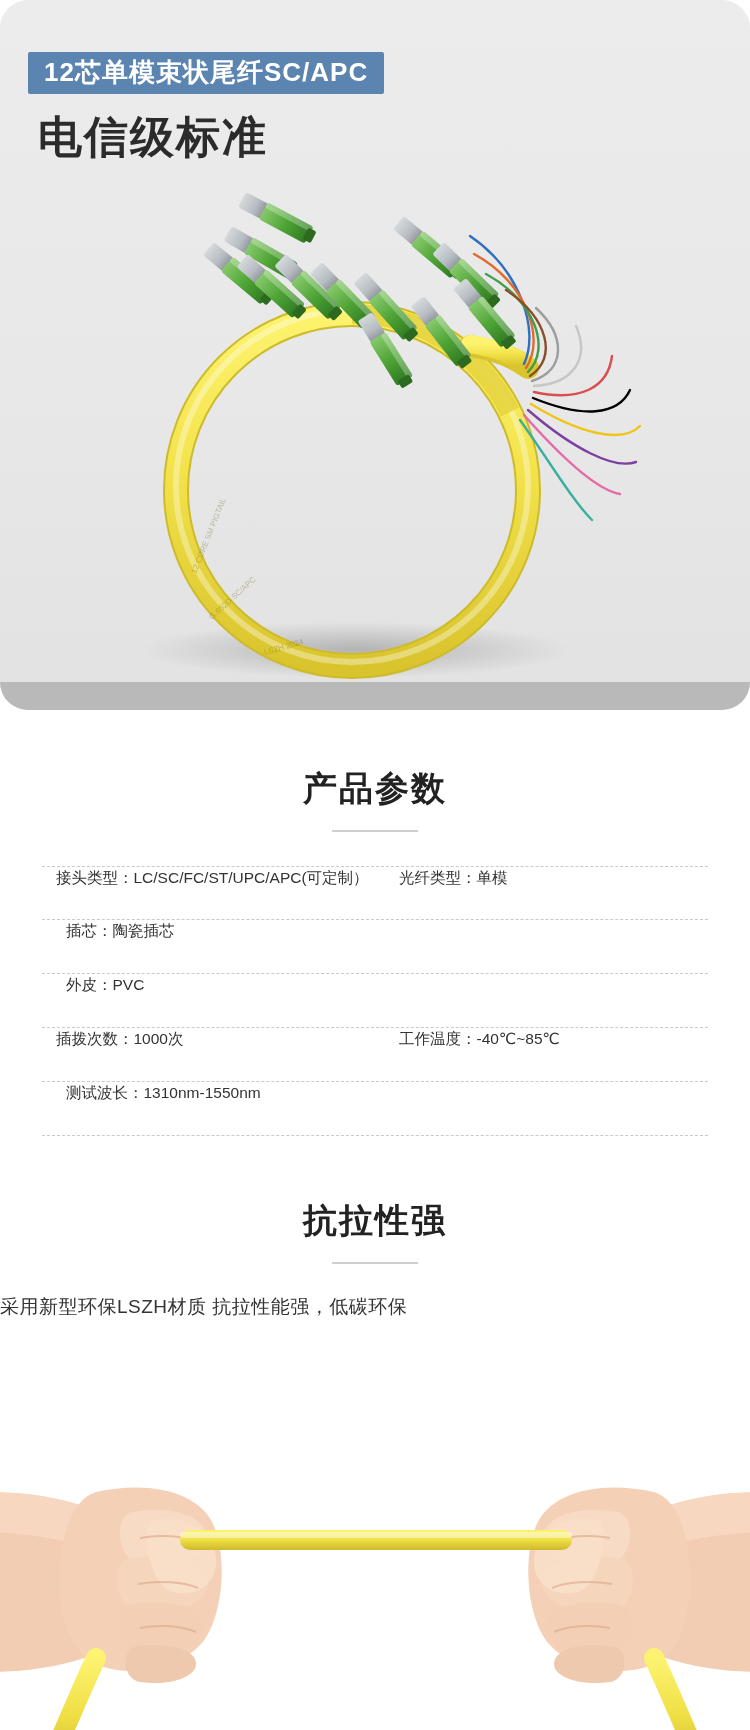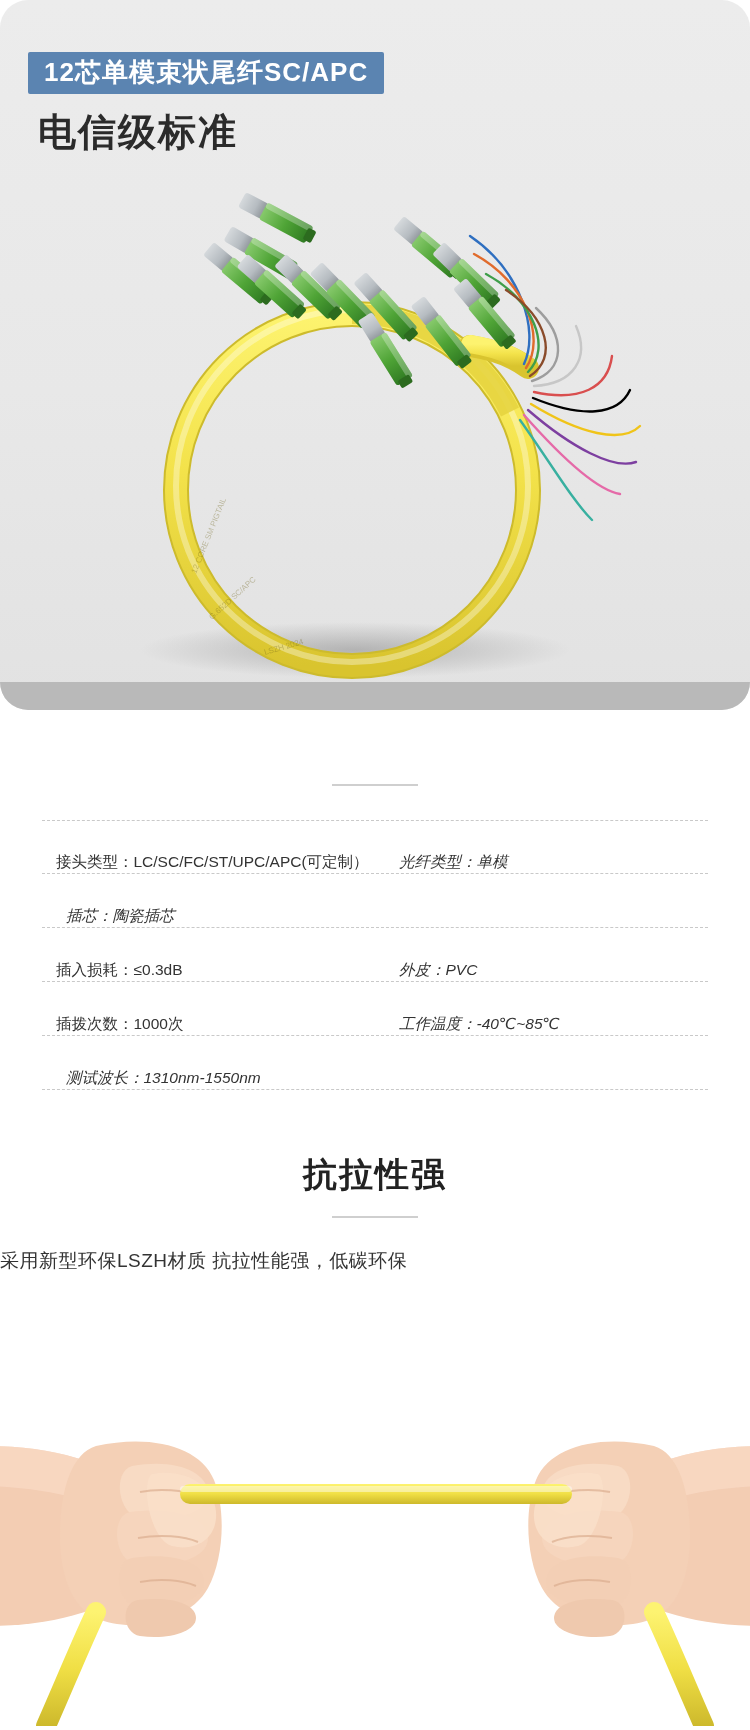--- a/index.html
+++ b/index.html
@@ -42,21 +42,21 @@
     letter-spacing: 1px;
     padding: 7px 16px 9px 16px;
     line-height: 1;
     border-radius: 2px;
     white-space: nowrap;
   }
   .hero-subtitle {
     position: absolute;
     left: 38px;
     top: 108px;
-    font-size: 38px;
+    font-size: 44px;
     font-weight: bold;
     color: #2b2b2b;
     letter-spacing: 2px;
     line-height: 1.3;
   }
 
   
   .hero-art {
     position: absolute;
     left: 0;
@@ -86,32 +86,32 @@
   }
 
   .params {
     margin: 34px 42px 0 42px;
     width: 666px;
   }
   .param-row {
     display: flex;
     border-bottom: 1px dashed #c9c9c9;
     height: 54px;
-    align-items: flex-end;
+    align-items: flex-start;
   }
   .param-row:first-child { border-top: 1px dashed #c9c9c9; }
   .param-cell {
     flex: 1 1 50%;
     font-size: 15.5px;
     color: #333;
     padding-left: 14px;
     line-height: 1.4;
     white-space: nowrap;
   }
-  .param-cell.right { padding-left: 24px; font-style: italic; }
+  .param-cell.right { padding-left: 24px; }
 
   
   .strength {
     padding-top: 62px;
   }
   .strength-desc {
     text-align: left;
     font-size: 19px;
     color: #333;
     margin-top: 30px;
@@ -271,32 +271,32 @@
             <rect x="72" y="2" width="9" height="13" rx="2" fill="#2c6b1f"></rect>
           </g>
         </g>
       </svg>
     </div>
 
     <div class="hero-bottom-bar"></div>
   </div>
 
   <div class="section">
+    <div class="sec-title">产品参数</div>
     <div class="sec-rule"></div>
 
     <div class="params">
       <div class="param-row">
         <div class="param-cell">接头类型：LC/SC/FC/ST/UPC/APC(可定制）</div>
         <div class="param-cell right">光纤类型：单模</div>
       </div>
       <div class="param-row">
         <div class="param-cell right">插芯：陶瓷插芯</div>
       </div>
       <div class="param-row">
-        <div class="param-cell">插入损耗：≤0.3dB</div>
         <div class="param-cell right">外皮：PVC</div>
       </div>
       <div class="param-row">
         <div class="param-cell">插拨次数：1000次</div>
         <div class="param-cell right">工作温度：-40℃~85℃</div>
       </div>
       <div class="param-row">
         <div class="param-cell right">测试波长：1310nm-1550nm</div>
       </div>
     </div>

